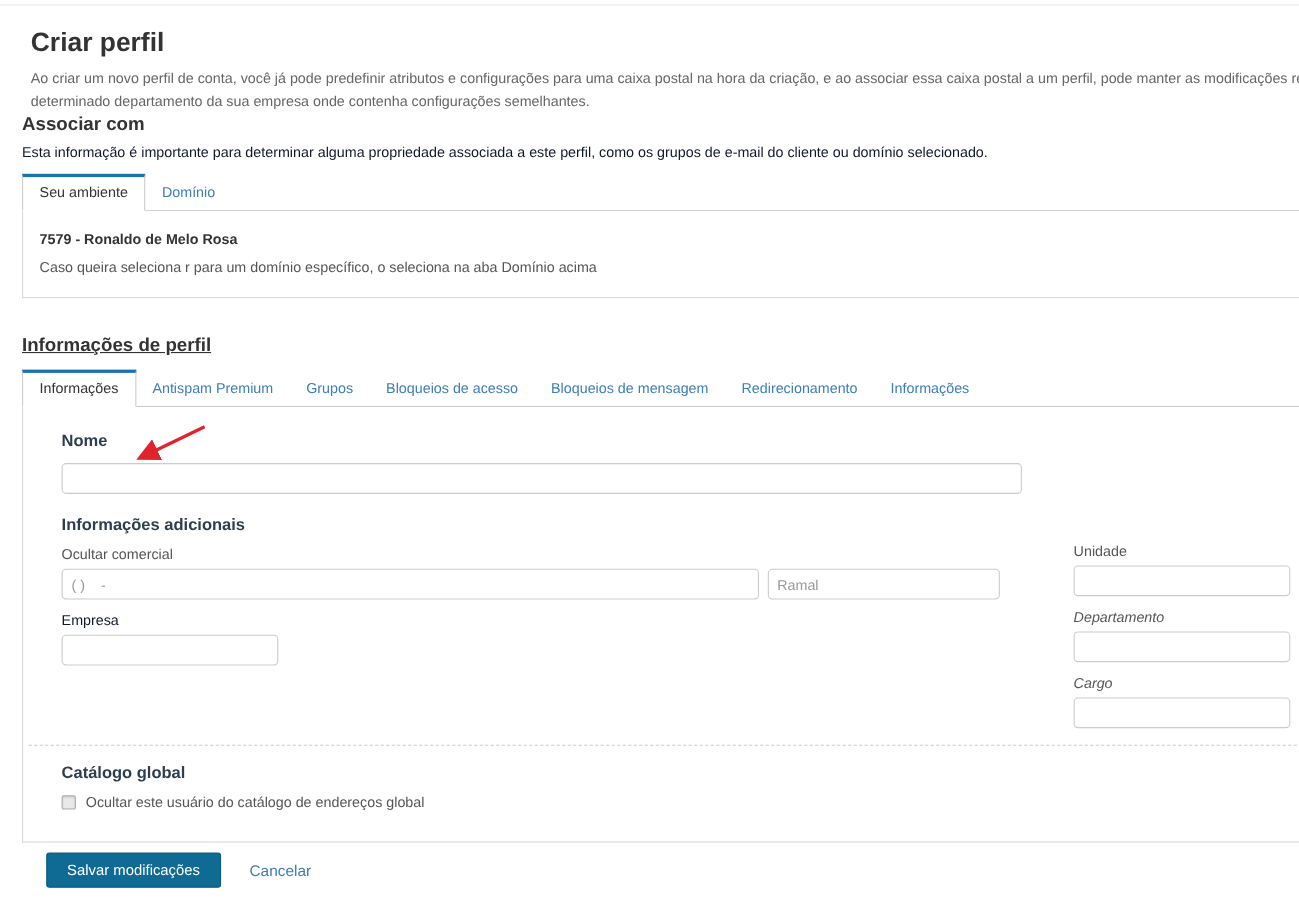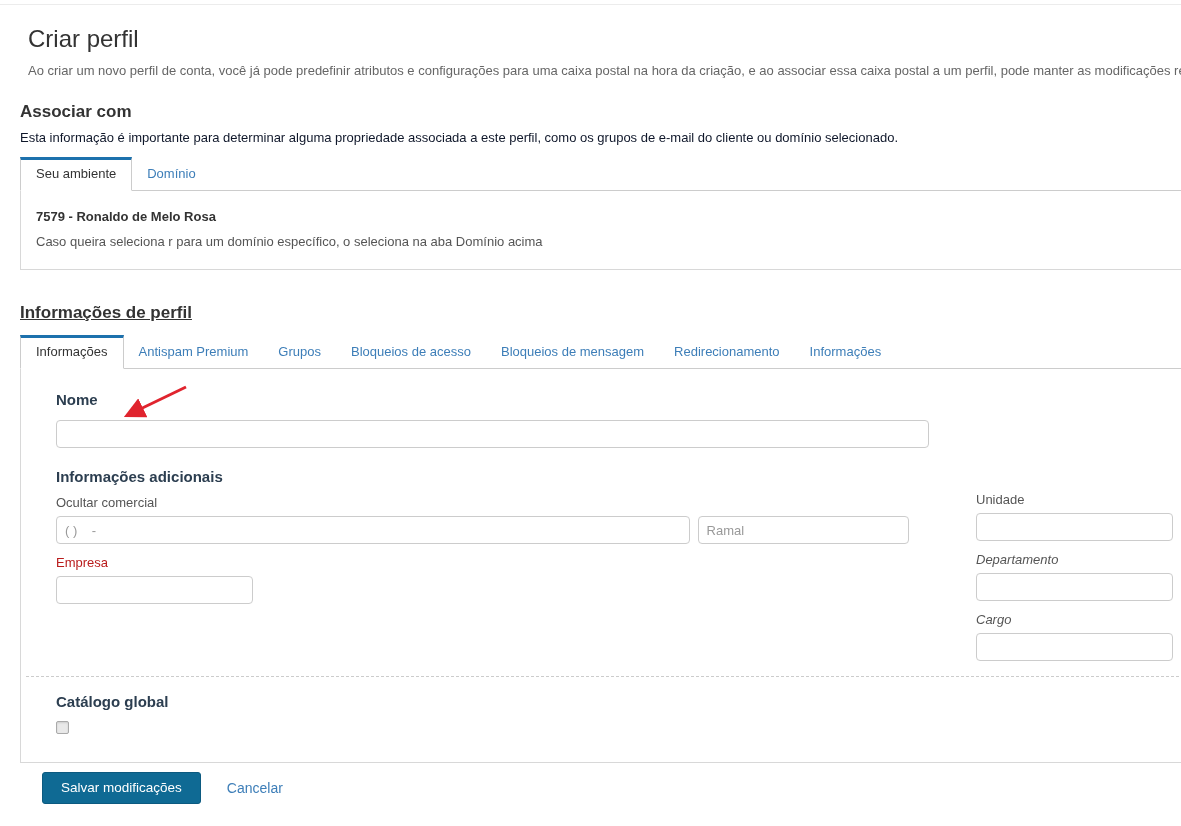--- a/index.html
+++ b/index.html
@@ -1,28 +1,28 @@
 <!DOCTYPE html>
 <html lang="pt-BR"><head>
 <meta charset="utf-8">
 <style>
   * { margin:0; padding:0; box-sizing:border-box; }
   html,body { width:1181px; height:826px; overflow:hidden; background:#fff;
     font-family:"Liberation Sans", sans-serif; color:#666; font-size:13px; }
 
   .hairline { border-top:1px solid #ececec; margin-top:4px; }
 
-  h1.page-title { font-size:24px; line-height:27px; font-weight:400; color:#333;
+  h1.page-title { font-size:24px; line-height:27px; font-weight:700; color:#333;
     margin:20px 0 0 28px; }
 
   .page-desc { margin:8px 0 0 28px; color:#666; line-height:21px; }
   .page-desc .line { white-space:nowrap; }
 
   h2.section-title { font-size:17px; line-height:22px; font-weight:700; color:#333;
-    margin:20px 0 0 20px; }
+    margin:0 0 0 20px; }
   .section-desc { margin:7px 0 0 20px; color:#0f172a; }
 
   
   .tabbar { display:flex; align-items:flex-end; margin-left:20px; width:1240px;
     border-bottom:1px solid #ccc; }
   .tab { padding:8px 15px 9px; color:#3d7eb8; font-size:13px; cursor:pointer; }
   .tab.active { background:#fff; color:#333; font-weight:400;
     border:1px solid #ccc; border-bottom:1px solid #fff;
     border-top:3px solid #1d71ad; padding-top:6px; margin-bottom:-1px; }
   .tabbar.assoc { margin-top:12px; }
@@ -42,21 +42,21 @@
   h3.form-heading { font-size:15px; line-height:18px; font-weight:700; color:#2c3e50; }
   .mt { margin-top:20px; }
 
   input[type="text"] { height:28px; border:1px solid #ccc; border-radius:4px;
     padding:0 8px; font-family:"Liberation Sans", sans-serif; font-size:13px;
     color:#555; background:#fff; outline:none; }
   input::placeholder { color:#999; opacity:1; }
 
   .name-input { width:873px; margin-top:11px; display:block; }
 
-  .field-label { margin-top:9px; color:#b91c1c; line-height:16px; }
+  .field-label { margin-top:9px; color:#0f172a; line-height:16px; }
   .columns { display:flex; }
   .col-left { width:853px; }
   .col-right { margin-left:67px; width:197px; }
   .phone-row { display:flex; margin-top:5px; }
   .phone-input { width:648px; }
   .ramal-input { width:216px; margin-left:8px; }
   .empresa-label { margin-top:11px; }
   .small-input { width:197px; margin-top:5px; display:block; }
   .stack-label { margin-top:11px; color:#555; line-height:16px;font-style:italic; }
   .first-label { color:#555; line-height:16px; }
@@ -80,20 +80,21 @@
 </style>
 </head>
 <body>
 
 <div class="hairline"></div>
 
 <h1 class="page-title">Criar perfil</h1>
 
 <div class="page-desc">
   <div class="line">Ao criar um novo perfil de conta, você já pode predefinir atributos e configurações para uma caixa postal na hora da criação, e ao associar essa caixa postal a um perfil, pode manter as modificações realizadas neste perfil com a caixa postal de um</div>
+  <div class="line">determinado departamento da sua empresa onde contenha configurações semelhantes.</div>
 </div>
 
 <h2 class="section-title">Associar com</h2>
 <div class="section-desc">Esta informação é importante para determinar alguma propriedade associada a este perfil, como os grupos de e-mail do cliente ou domínio selecionado.</div>
 
 <div class="tabbar assoc">
   <div class="tab active">Seu ambiente</div>
   <div class="tab">Domínio</div>
 </div>
 
@@ -153,20 +154,21 @@
       </div>
     </div>
   </div>
 
   <div class="dashed-divider"></div>
 
   <div class="catalog">
     <h3 class="form-heading">Catálogo global</h3>
     <div class="checkbox-row">
       <span class="checkbox"></span>
+      <span class="checkbox-label">Ocultar este usuário do catálogo de endereços global</span>
     </div>
   </div>
 
 </div>
 
 <div class="actions">
   <button class="btn-primary">Salvar modificações</button>
   <a class="link-cancel">Cancelar</a>
 </div>
 

